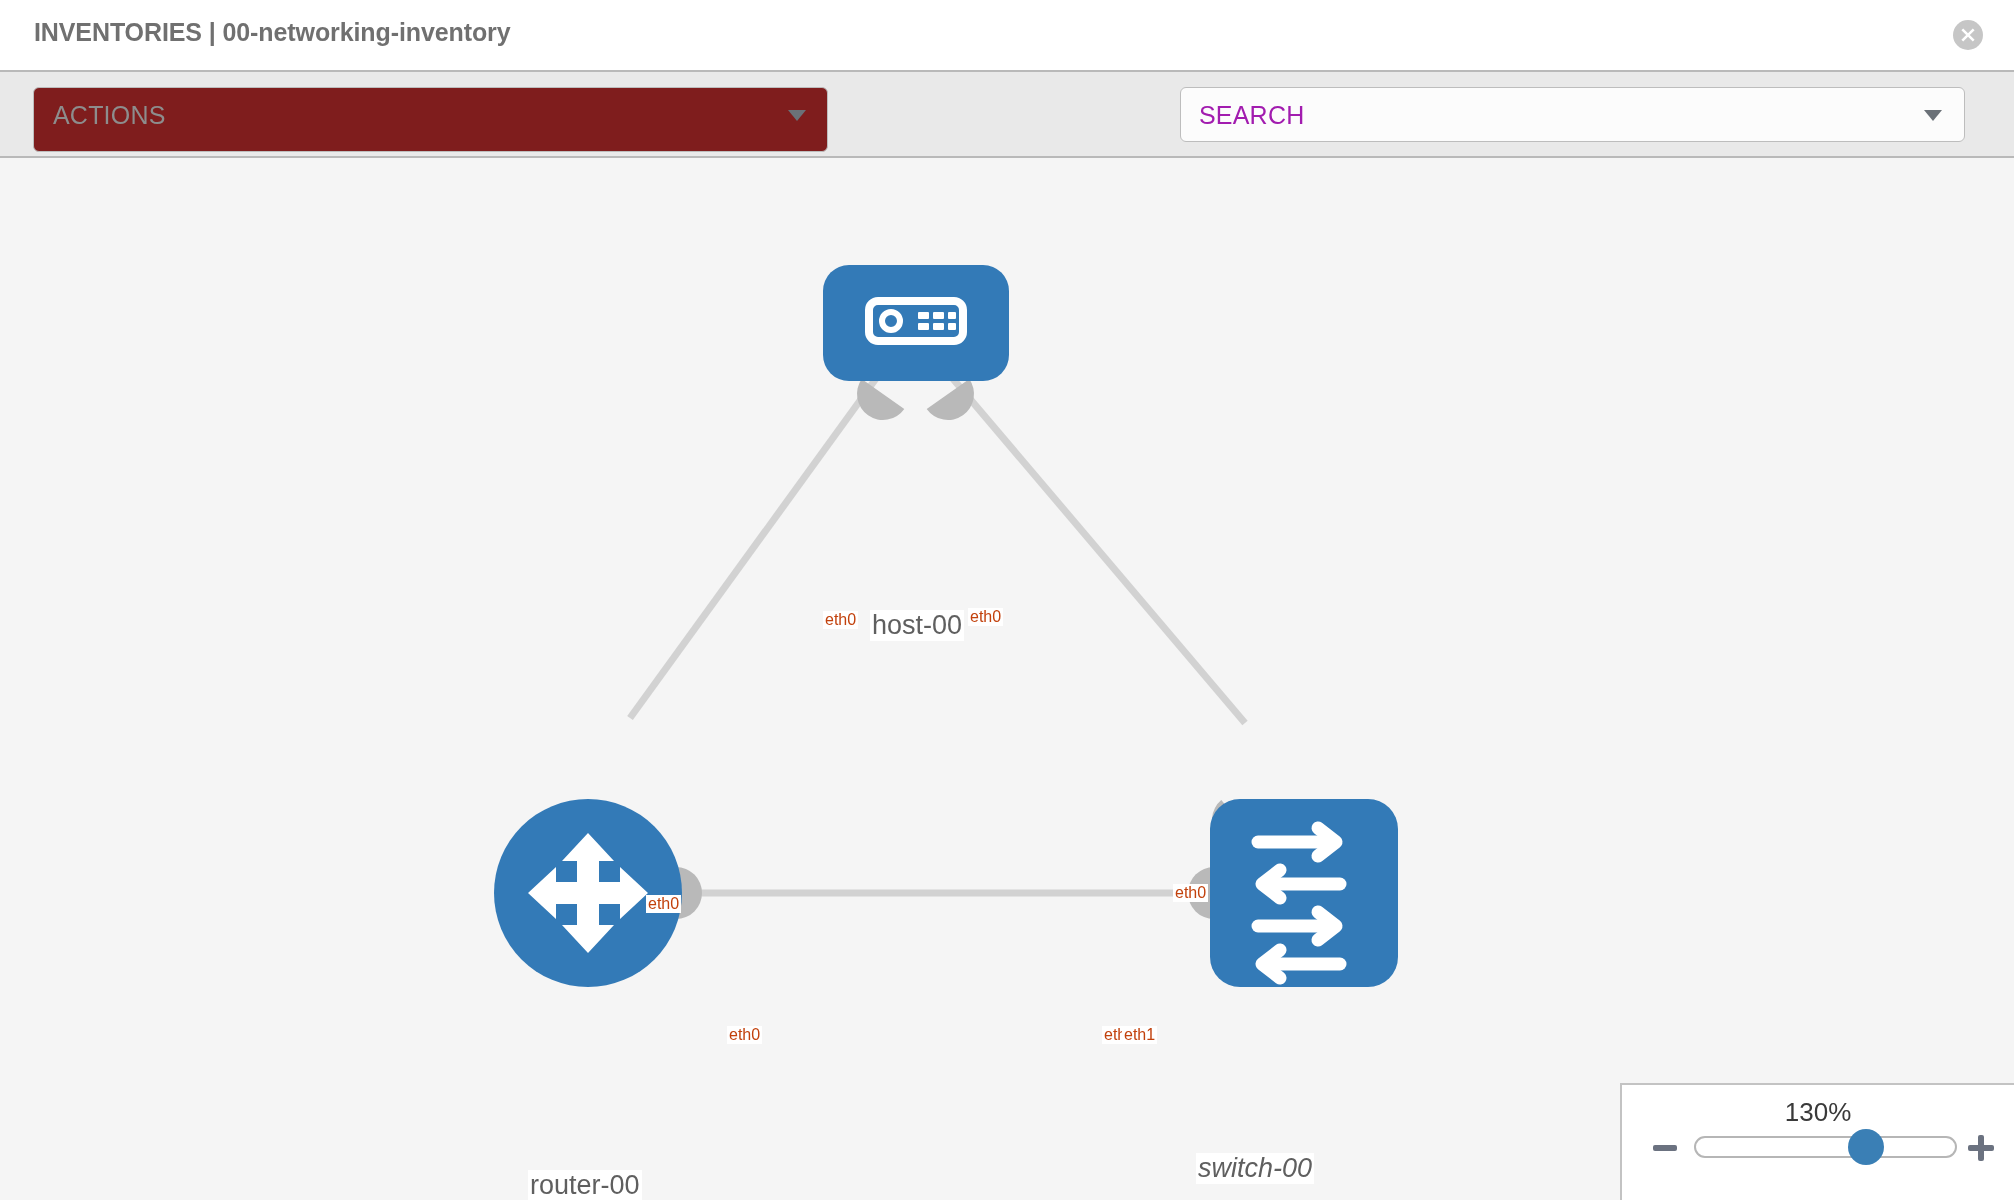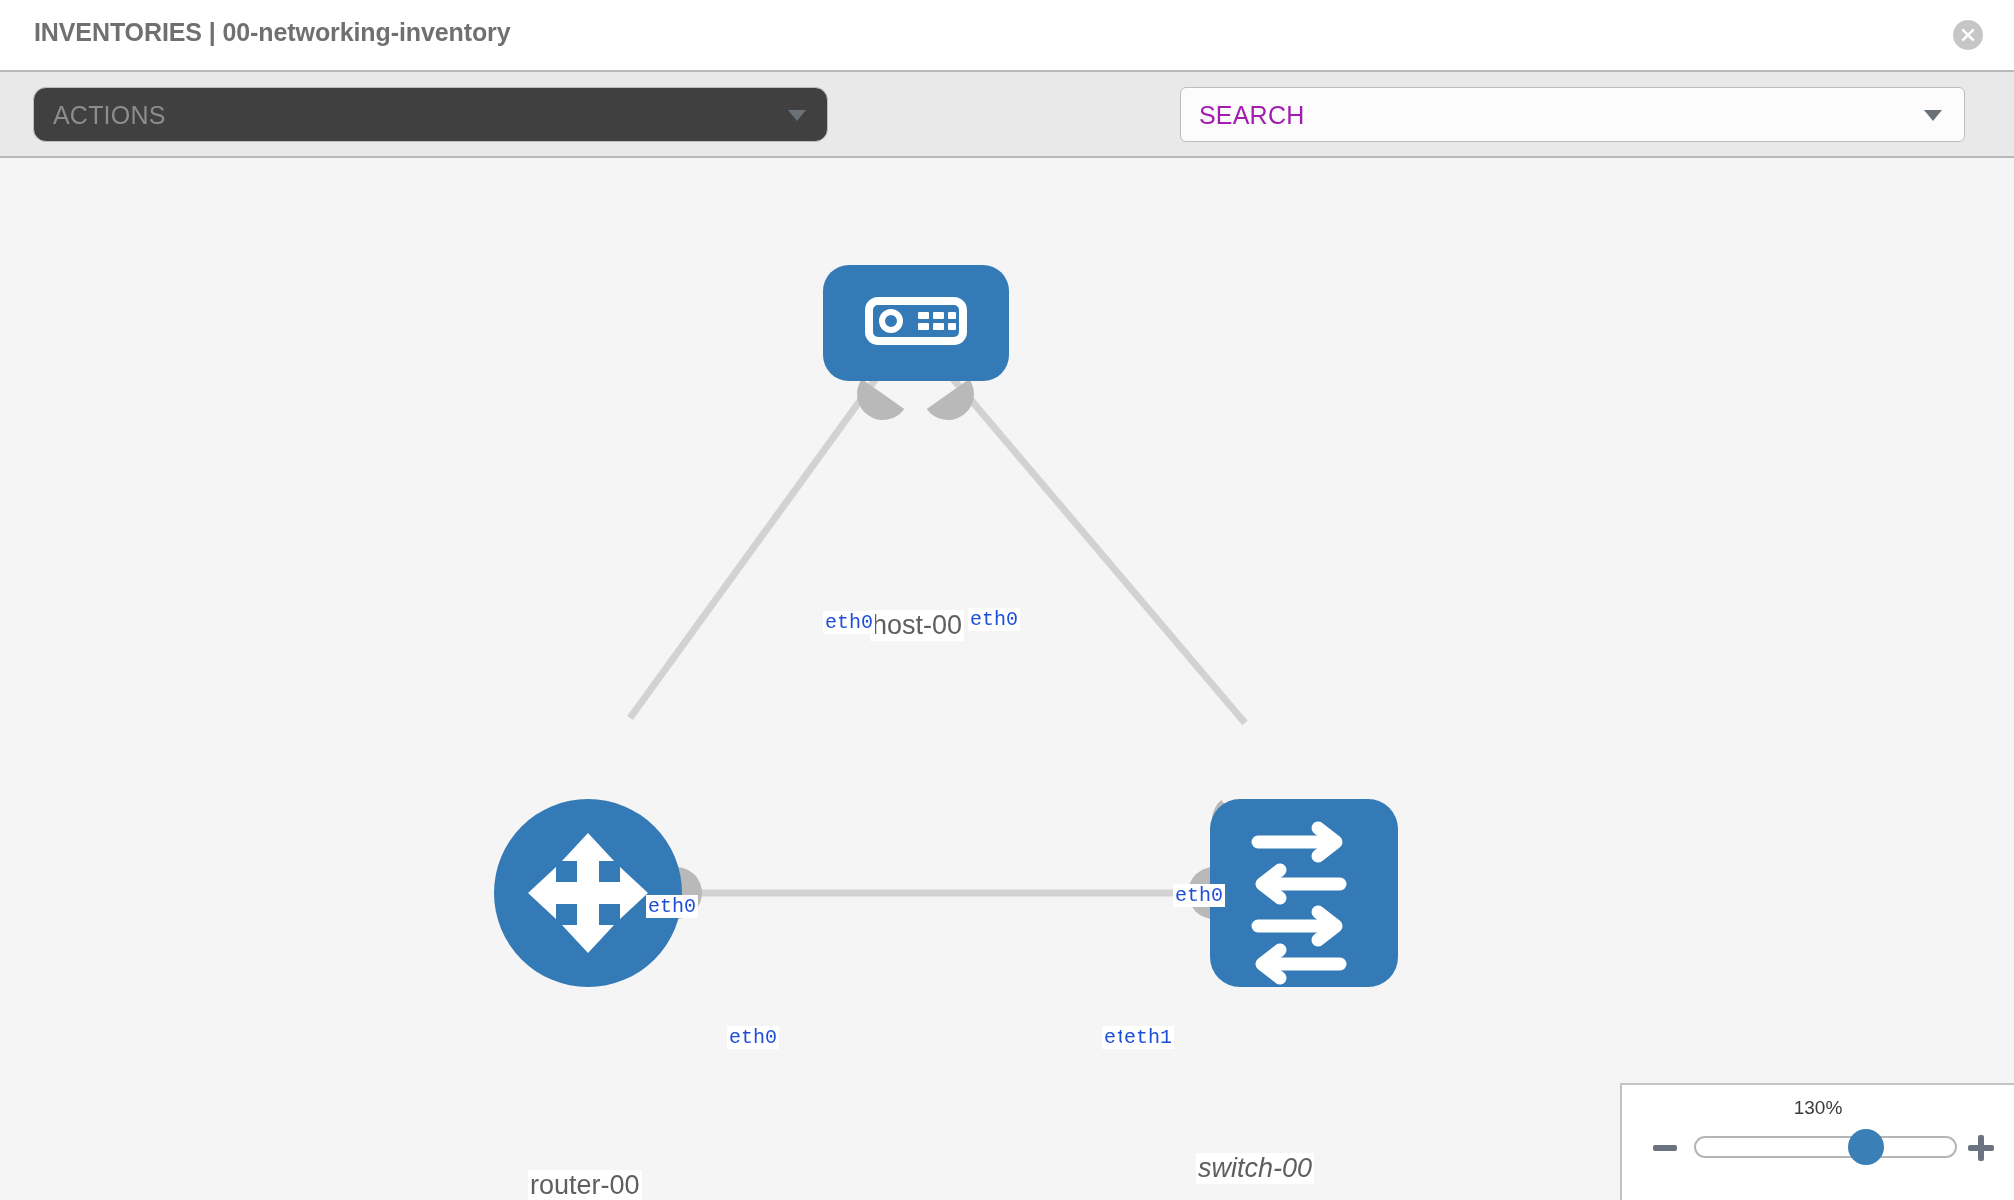--- a/index.html
+++ b/index.html
@@ -60,24 +60,24 @@
     background: #e9e9e9;
     border-top: 2px solid #b9b9b9;
     border-bottom: 2px solid #b9b9b9;
     box-sizing: border-box;
   }
   .actions-select {
     position: absolute;
     left: 33px;
     top: 15px;
     width: 795px;
-    height: 55px;
-    background: #404040;
+    height: 65px;
+    background: #7f1d1d;
     border: 1px solid #bdbdbd;
-    border-radius: 13px;
+    border-radius: 6px;
     box-sizing: border-box;
     cursor: pointer;
   }
   .actions-select .lbl {
     position: absolute;
     left: 19px;
     top: 13px;
     font-size: 25px;
     color: #8d8d8d;
     letter-spacing: 0.2px;
@@ -138,26 +138,25 @@
   .node-label {
     position: absolute;
     font-size: 27px;
     color: #5f5f5f;
     background: #ffffff;
     white-space: nowrap;
     padding: 0 2px;
   }
   .iface-label {
     position: absolute;
-    font-size: 20px;
-    color: #1d4ed8;
+    font-size: 16px;
+    color: #c2410c;
     background: #ffffff;
     white-space: nowrap;
     padding: 0 2px;
-    font-family: Liberation Mono, monospace;
   }
 
   
   .zoom-panel {
     position: absolute;
     left: 1620px;
     top: 1083px;
     width: 394px;
     height: 117px;
     background: #ffffff;
@@ -165,21 +164,21 @@
     border-right: none;
     border-bottom: none;
     box-sizing: border-box;
   }
   .zoom-level {
     position: absolute;
     top: 12px;
     left: 0;
     width: 100%;
     text-align: center;
-    font-size: 19px;
+    font-size: 26px;
     color: #3a3a3a;
   }
   .zoom-minus, .zoom-plus {
     position: absolute;
     top: 48px;
     width: 30px;
     height: 30px;
     cursor: pointer;
   }
   .zoom-minus { left: 28px; }

